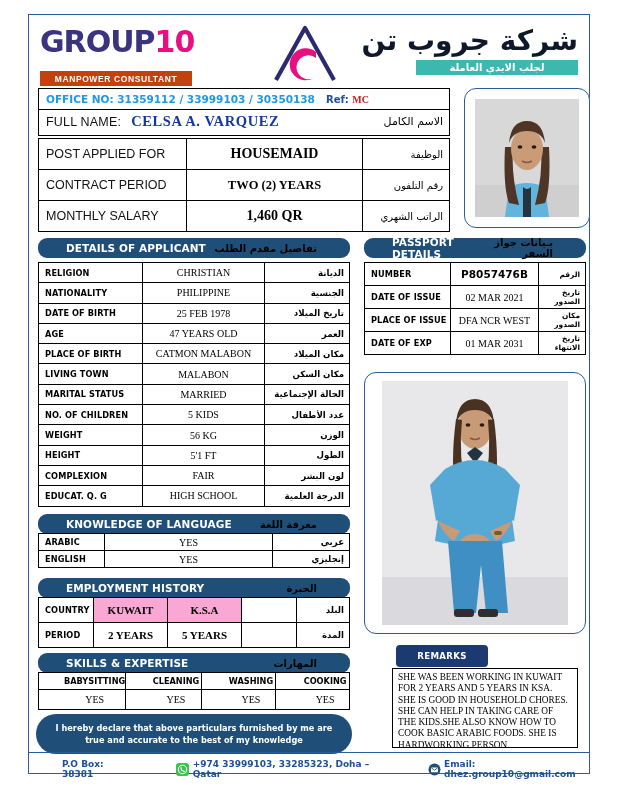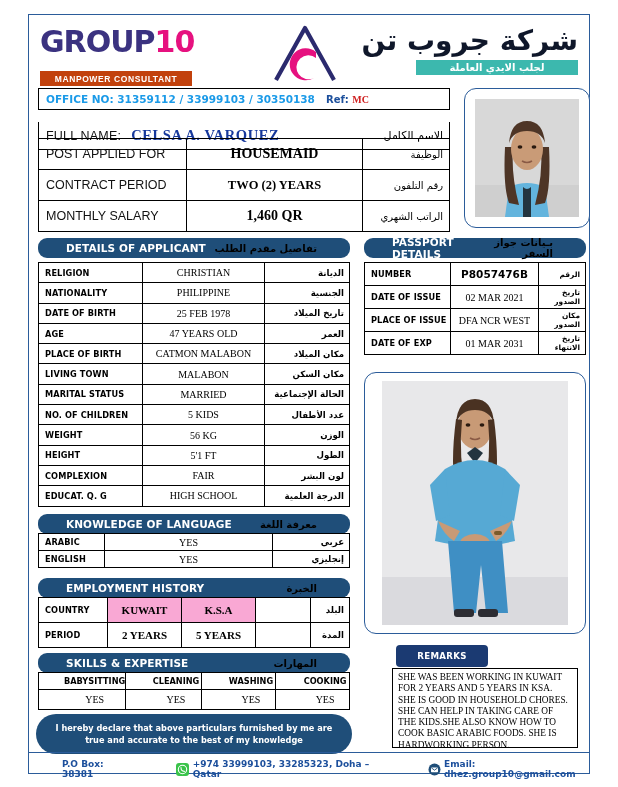--- a/index.html
+++ b/index.html
@@ -74,21 +74,21 @@
   .office-no {
     margin-left: 7px; color: #1a9ae8; font-size: 10.5px; font-weight: bold;
     font-family: "DejaVu Sans", sans-serif;
   }
   .ref-wrap { margin-left: auto; margin-right: 80px; font-size: 10px; font-weight: bold;
     font-family: "DejaVu Sans", sans-serif; }
   .ref-lbl { color: #1c4f9c; }
   .ref-val { color: #cf2020; font-family: "Liberation Serif", serif; font-size: 10px; }
 
   .name-box {
-    position: absolute; left: 38px; top: 122px;
+    position: absolute; left: 38px; top: 108px;
     width: 412px; height: 28px;
     border: 1.4px solid #000; border-top: none;
     display: flex; align-items: center;
   }
   .name-lbl { margin-left: 7px; font-size: 12.5px; color: #111; letter-spacing: .2px; }
   .name-val {
     margin-left: 10px; font-family: "Liberation Serif", serif;
     font-weight: bold; font-size: 14.5px; color: #16389c; letter-spacing: .6px;
   }
   .name-ar {
@@ -179,21 +179,21 @@
 
   
   #tbl-language { left: 38px; top: 533px; width: 312px; }
   #tbl-language td { height: 17px; }
   #tbl-language td.lbl { width: 66px; }
   #tbl-language td.val { width: 168px; }
 
   
   #tbl-employment { left: 38px; top: 597px; width: 312px; }
   #tbl-employment td { height: 25px; }
-  #tbl-employment td.lbl { width: 69px; }
+  #tbl-employment td.lbl { width: 55px; }
   #tbl-employment td.val { width: 74px; font-size: 11px; }
   #tbl-employment td.hl { background: #f9a8d4; font-weight: bold; }
   #tbl-employment td.blank { width: 55px; }
 
   
   #tbl-skills { left: 38px; top: 672px; width: 312px; }
   #tbl-skills td { height: 17px; width: 78px; text-align: center; padding-left: 25px; }
   #tbl-skills td.sk {
     font-family: "DejaVu Sans", sans-serif; font-size: 8.2px; font-weight: bold;
   }

